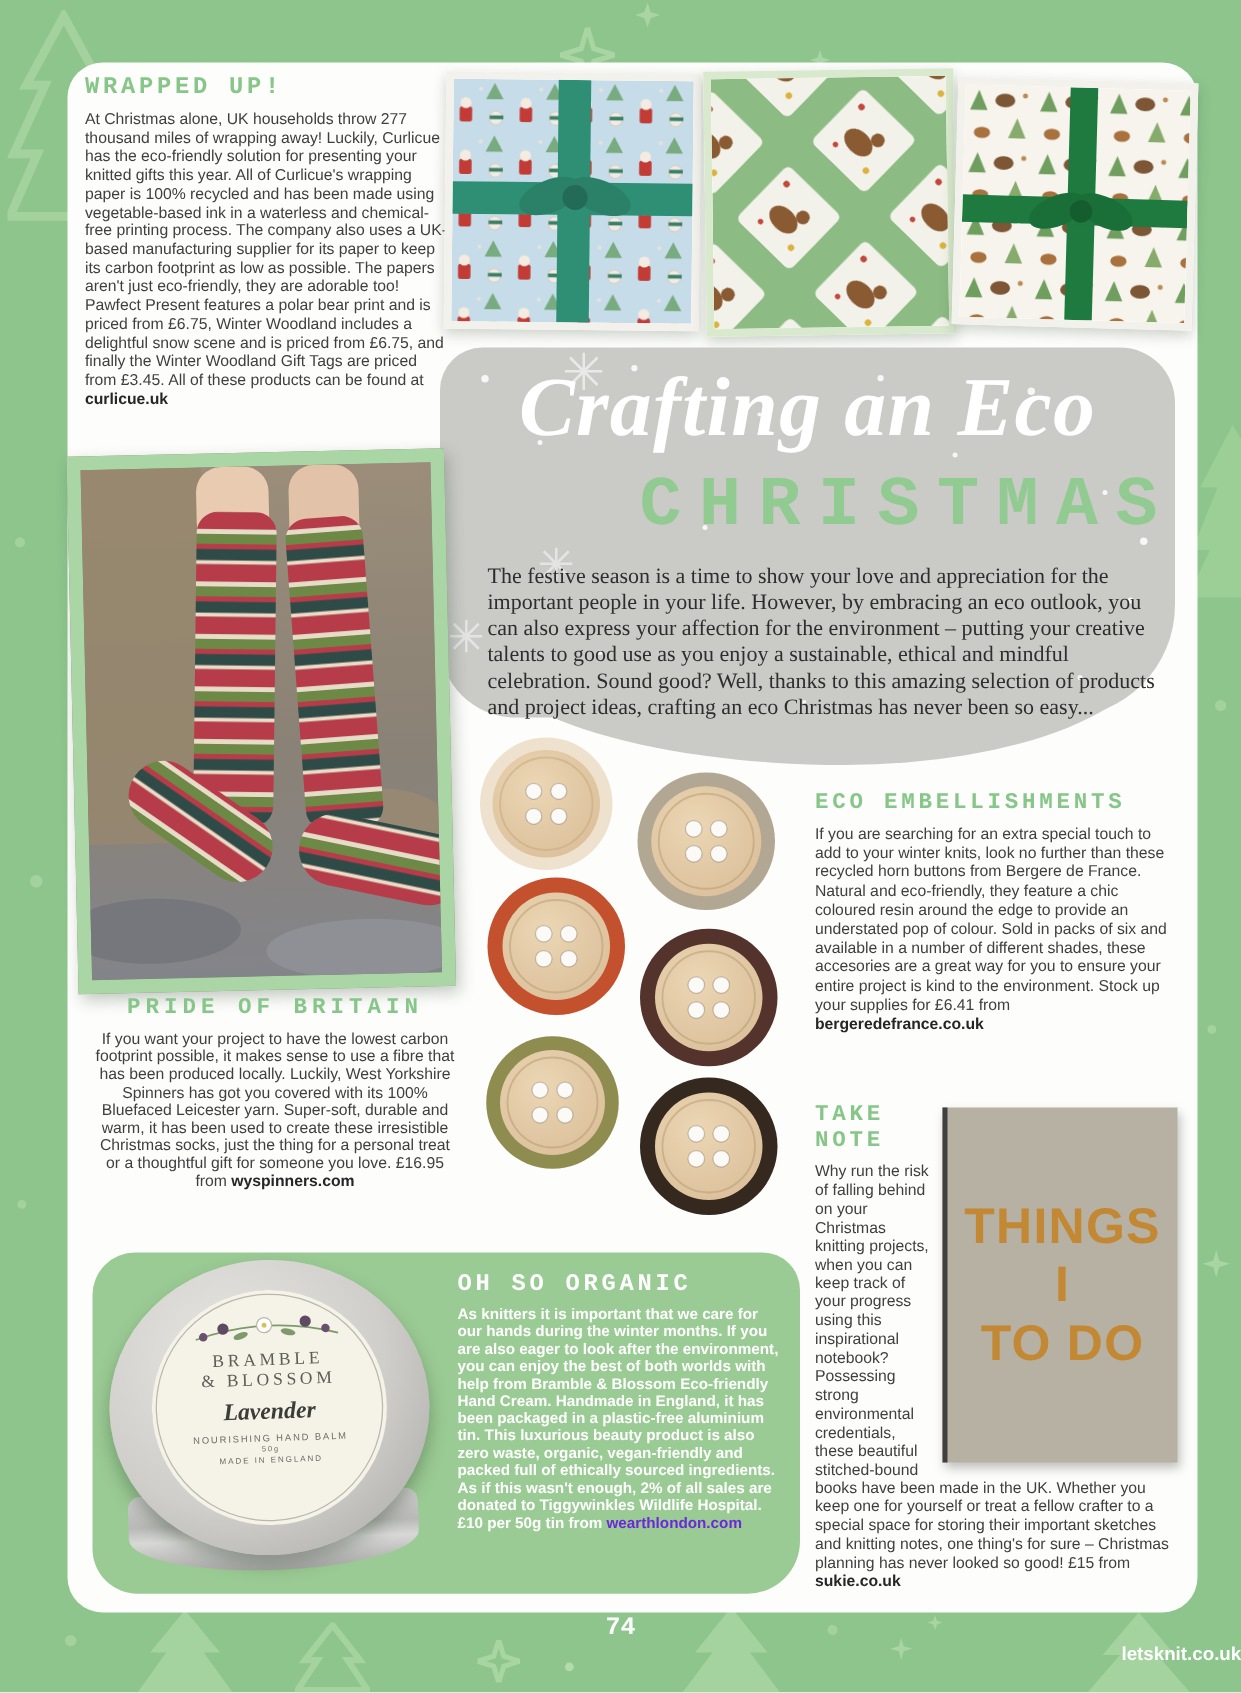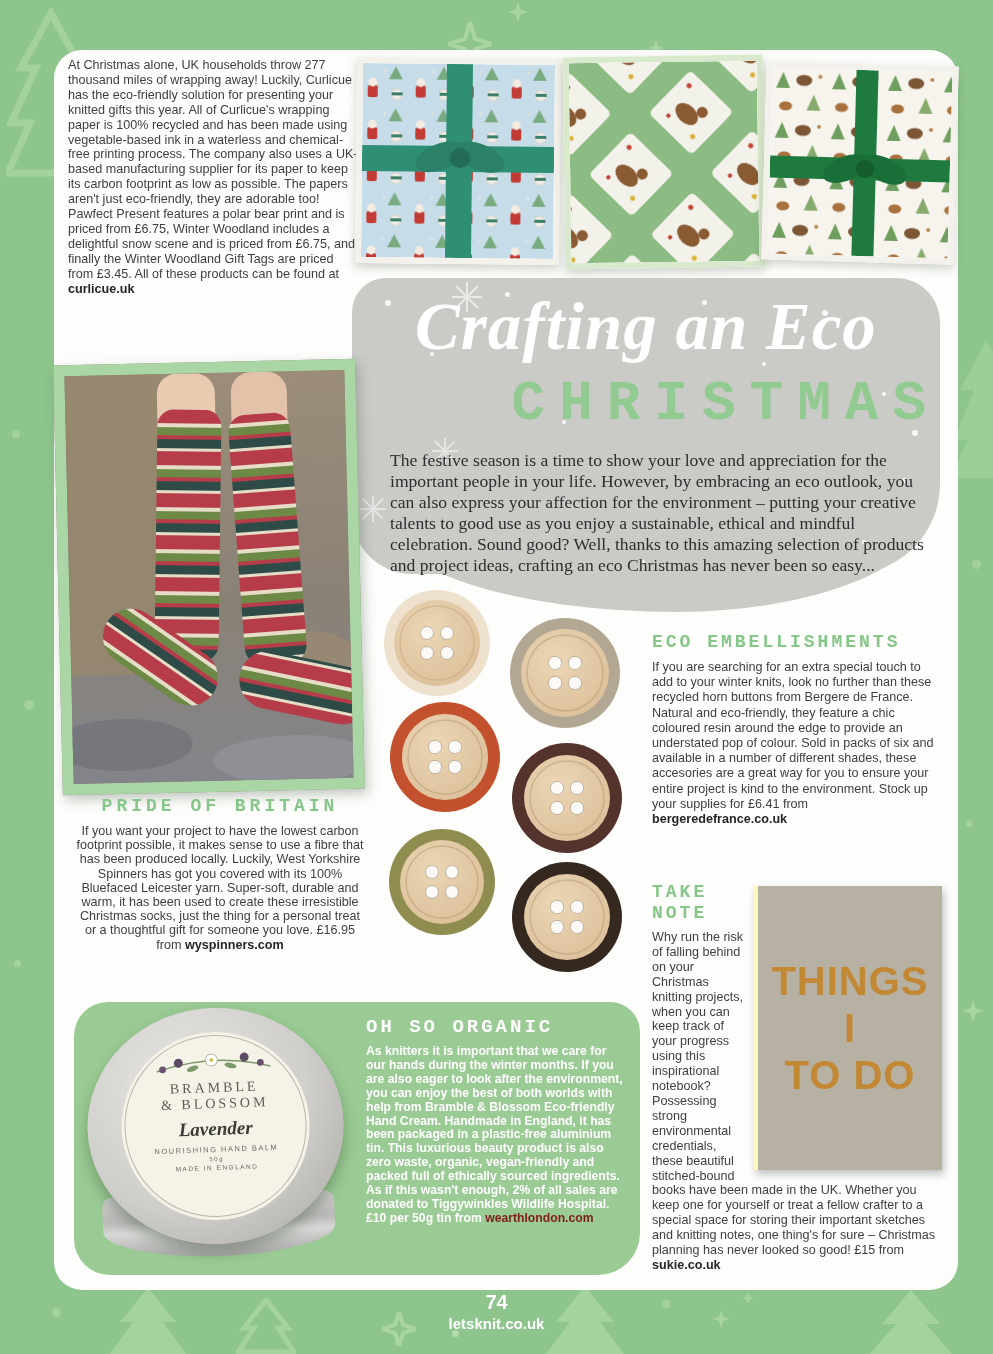--- a/index.html
+++ b/index.html
@@ -42,47 +42,47 @@
   .intro{position:absolute;left:390px;top:450px;width:542px;
         font-family:"Liberation Serif",serif;font-size:17.6px;line-height:21px;color:#2e2e2e;}
   
   .socks{position:absolute;left:58px;top:362px;width:280px;height:408px;
         border:11px solid #aad5a4;transform:rotate(-1.3deg);
         box-shadow:3px 5px 12px rgba(60,80,60,.3);background:#8b8478;}
   
   .buttons{position:absolute;left:376px;top:586px;}
   
   .notebook{float:right;width:184px;height:284px;margin:4px 0 8px 8px;background:#b7b1a3;
-        box-shadow:2px 4px 8px rgba(0,0,0,.25);border-left:4px solid #fef9c3;
+        box-shadow:2px 4px 8px rgba(0,0,0,.25);border-left:4px solid #404040;
         display:flex;flex-direction:column;justify-content:center;text-align:center;
         font-weight:bold;color:#c28834;font-size:40px;line-height:47px;letter-spacing:1px;}
   
   .gpanel{position:absolute;left:74px;top:1002px;width:566px;height:273px;background:#9bcb94;
         border-radius:34px 30px 42px 36px;}
   .organic-txt{position:absolute;left:292px;top:14px;width:262px;color:#fff;}
   .organic-txt .body-txt{color:#fff;font-weight:bold;font-size:12.2px;line-height:13.9px;}
-  .organic-txt .body-txt b{color:#7f1d1d;}
+  .organic-txt .body-txt b{color:#6d28d9;}
   
   .tin{position:absolute;left:14px;top:6px;width:256px;height:262px;transform:rotate(-2deg);}
   .tin-body{position:absolute;left:12px;top:186px;width:232px;height:62px;border-radius:10px 10px 50% 50%/10px 10px 28px 28px;
         background:linear-gradient(180deg,#cfcfcd,#b9b9b7 40%,#d8d8d6 60%,#a8a8a6);}
   .tin-lid{position:absolute;left:0;top:0;width:256px;height:236px;border-radius:50%;
         background:radial-gradient(circle at 38% 32%,#e7e6e3,#cfcecb 55%,#b3b2af 85%,#9e9d9a);
         box-shadow:0 8px 14px rgba(40,60,40,.35);}
   .tin-label{position:absolute;left:34px;top:24px;width:188px;height:188px;border-radius:50%;
         background:#f5f2e7;box-shadow:inset 0 0 0 3px #f5f2e7,inset 0 0 0 4px #b9b8ae;
         text-align:center;color:#63635c;}
   .tin-label .brand{font-family:"Liberation Serif",serif;font-size:14px;letter-spacing:3px;color:#5d5d56;}
   .tin-label .scent{font-family:"Liberation Serif",serif;font-style:italic;font-weight:bold;
         font-size:19px;color:#3c3c38;margin-top:6px;}
   .tin-label .tiny{font-size:7.5px;letter-spacing:1.5px;color:#6d6d66;}
   
   .footer{position:absolute;left:0;top:1291px;width:100%;text-align:center;color:#fff;}
-  .footer .num{font-size:20px;font-weight:bold;}
-  .footer .site{font-size:15px;font-weight:bold;margin-top:1px;}
+  .footer .num{font-size:20px;font-weight:bold;font-family:Liberation Mono, monospace;}
+  .footer .site{font-size:15px;font-weight:bold;margin-top:1px;text-align:right;}
   .clear{clear:both;}
 </style>
 </head>
 <body>
 
 <div class="page">
 
   <svg class="deco" style="left:6px;top:8px;" width="90" height="170">
     <path d="M45 5 L75 60 L60 60 L85 115 L66 115 L88 165 L2 165 L24 115 L5 115 L30 60 L15 60 Z" fill="none" stroke="#a4d29e" stroke-width="7"></path>
   </svg>
@@ -135,20 +135,21 @@
   <svg class="deco" style="left:866px;top:1290px;" width="90" height="64">
     <path d="M45 0 L74 34 L60 34 L86 64 L4 64 L30 34 L16 34 Z" fill="#a5d39f"></path>
   </svg>
   <div class="deco" style="left:52px;top:1308px;width:9px;height:9px;border-radius:50%;background:#a4d29e;"></div>
   <div class="deco" style="left:452px;top:1330px;width:7px;height:7px;border-radius:50%;background:#b2dcaa;"></div>
   <div class="deco" style="left:662px;top:1300px;width:8px;height:8px;border-radius:50%;background:#a4d29e;"></div>
 
   <div class="panel"></div>
 
   <div class="abs wrapped">
+    <h2 class="h-green">WRAPPED UP!</h2>
     <p class="body-txt" style="margin:0;"><span>At Christmas alone, UK households throw 277 thousand miles of wrapping away! Luckily, Curlicue has the eco-friendly solution for presenting your knitted gifts this year. All of Curlicue's wrapping paper is 100% recycled and has been made using vegetable-based ink in a waterless and chemical-free printing process. The company also uses a UK-based manufacturing supplier for its paper to keep its carbon footprint as low as possible. The papers aren't just eco-friendly, they are adorable too! Pawfect Present features a polar bear print and is priced from £6.75, Winter Woodland includes a delightful snow scene and is priced from £6.75, and finally the Winter Woodland Gift Tags are priced from £3.45. All of these products can be found at </span><b>curlicue.uk</b></p>
   </div>
 
   <div class="photo" style="left:356px;top:58px;transform:rotate(.6deg);">
     <svg width="192" height="194">
       <defs>
         <pattern id="pp1" width="48" height="42" patternUnits="userSpaceOnUse">
           <polygon points="33,3 40,16 26,16" fill="#79ab80"></polygon>
           <rect x="5" y="22" width="10" height="12" rx="2" fill="#c23b35"></rect>
           <circle cx="10" cy="19" r="4.4" fill="#f4ebe1"></circle>

